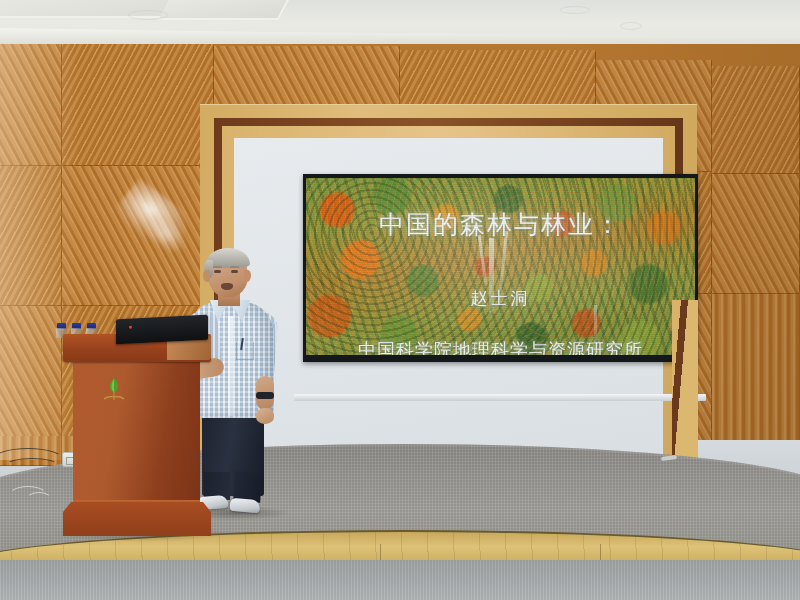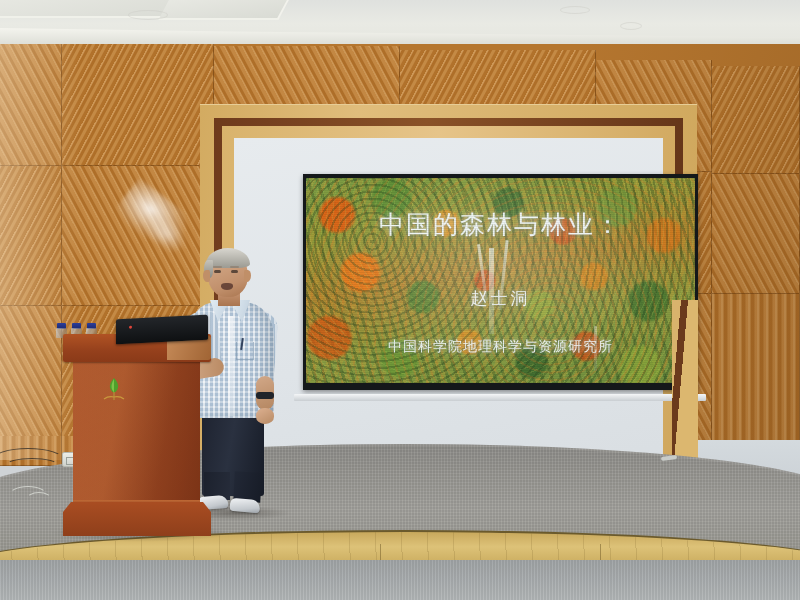--- a/index.html
+++ b/index.html
@@ -91,21 +91,21 @@
   }
   .frame-inner-light {
     position:absolute; left:8px; top:8px; right:8px; bottom:0;
     background:linear-gradient(95deg,#d9b36c,#e6c489 45%,#d0a75d);
   }
   .screen-white {
     position:absolute; left:12px; top:12px; right:12px; bottom:0;
     background:linear-gradient(170deg,#e7ebee,#dfe4e8 60%,#d9dee2);
   }
   .screen-black {
-    position:absolute; left:69px; top:36px; width:395px; height:216px;
+    position:absolute; left:69px; top:36px; width:395px; height:188px;
     background:#14181a;
     box-shadow:0 2px 5px rgba(0,0,0,.4);
   }
   .screen-proj {
     position:absolute; left:3px; top:4px; right:3px; bottom:7px;
     overflow:hidden;
   }
   .screen-tray {
     position:absolute; left:60px; top:256px; width:412px; height:7px;
     background:linear-gradient(180deg,#f4f6f7,#c9ced2);
@@ -180,21 +180,21 @@
     margin-top:2px; font-size:18px; letter-spacing:1px;
     text-shadow:0 0 5px rgba(255,255,255,.7), 0 1px 3px rgba(30,50,20,.5);
     opacity:.9; white-space:nowrap;
   }
   .slide-author {
     margin-top:46px; font-size:17px; letter-spacing:3px;
     text-shadow:0 0 5px rgba(255,255,255,.72), 0 1px 3px rgba(30,50,20,.5);
     opacity:.92;
   }
   .slide-affil {
-    margin-top:28px; font-size:14px; letter-spacing:1px;
+    margin-top:28px; font-size:18px; letter-spacing:1px;
     text-shadow:0 0 5px rgba(255,255,255,.72), 0 1px 3px rgba(30,50,20,.5);
     opacity:.92; white-space:nowrap;font-family:Liberation Mono, monospace;
   }
 
   
   .wall-white {
     position:absolute; left:192px; top:440px; width:608px; height:64px;
     background:linear-gradient(180deg,#d4dade,#c8ced3);
   }
 

